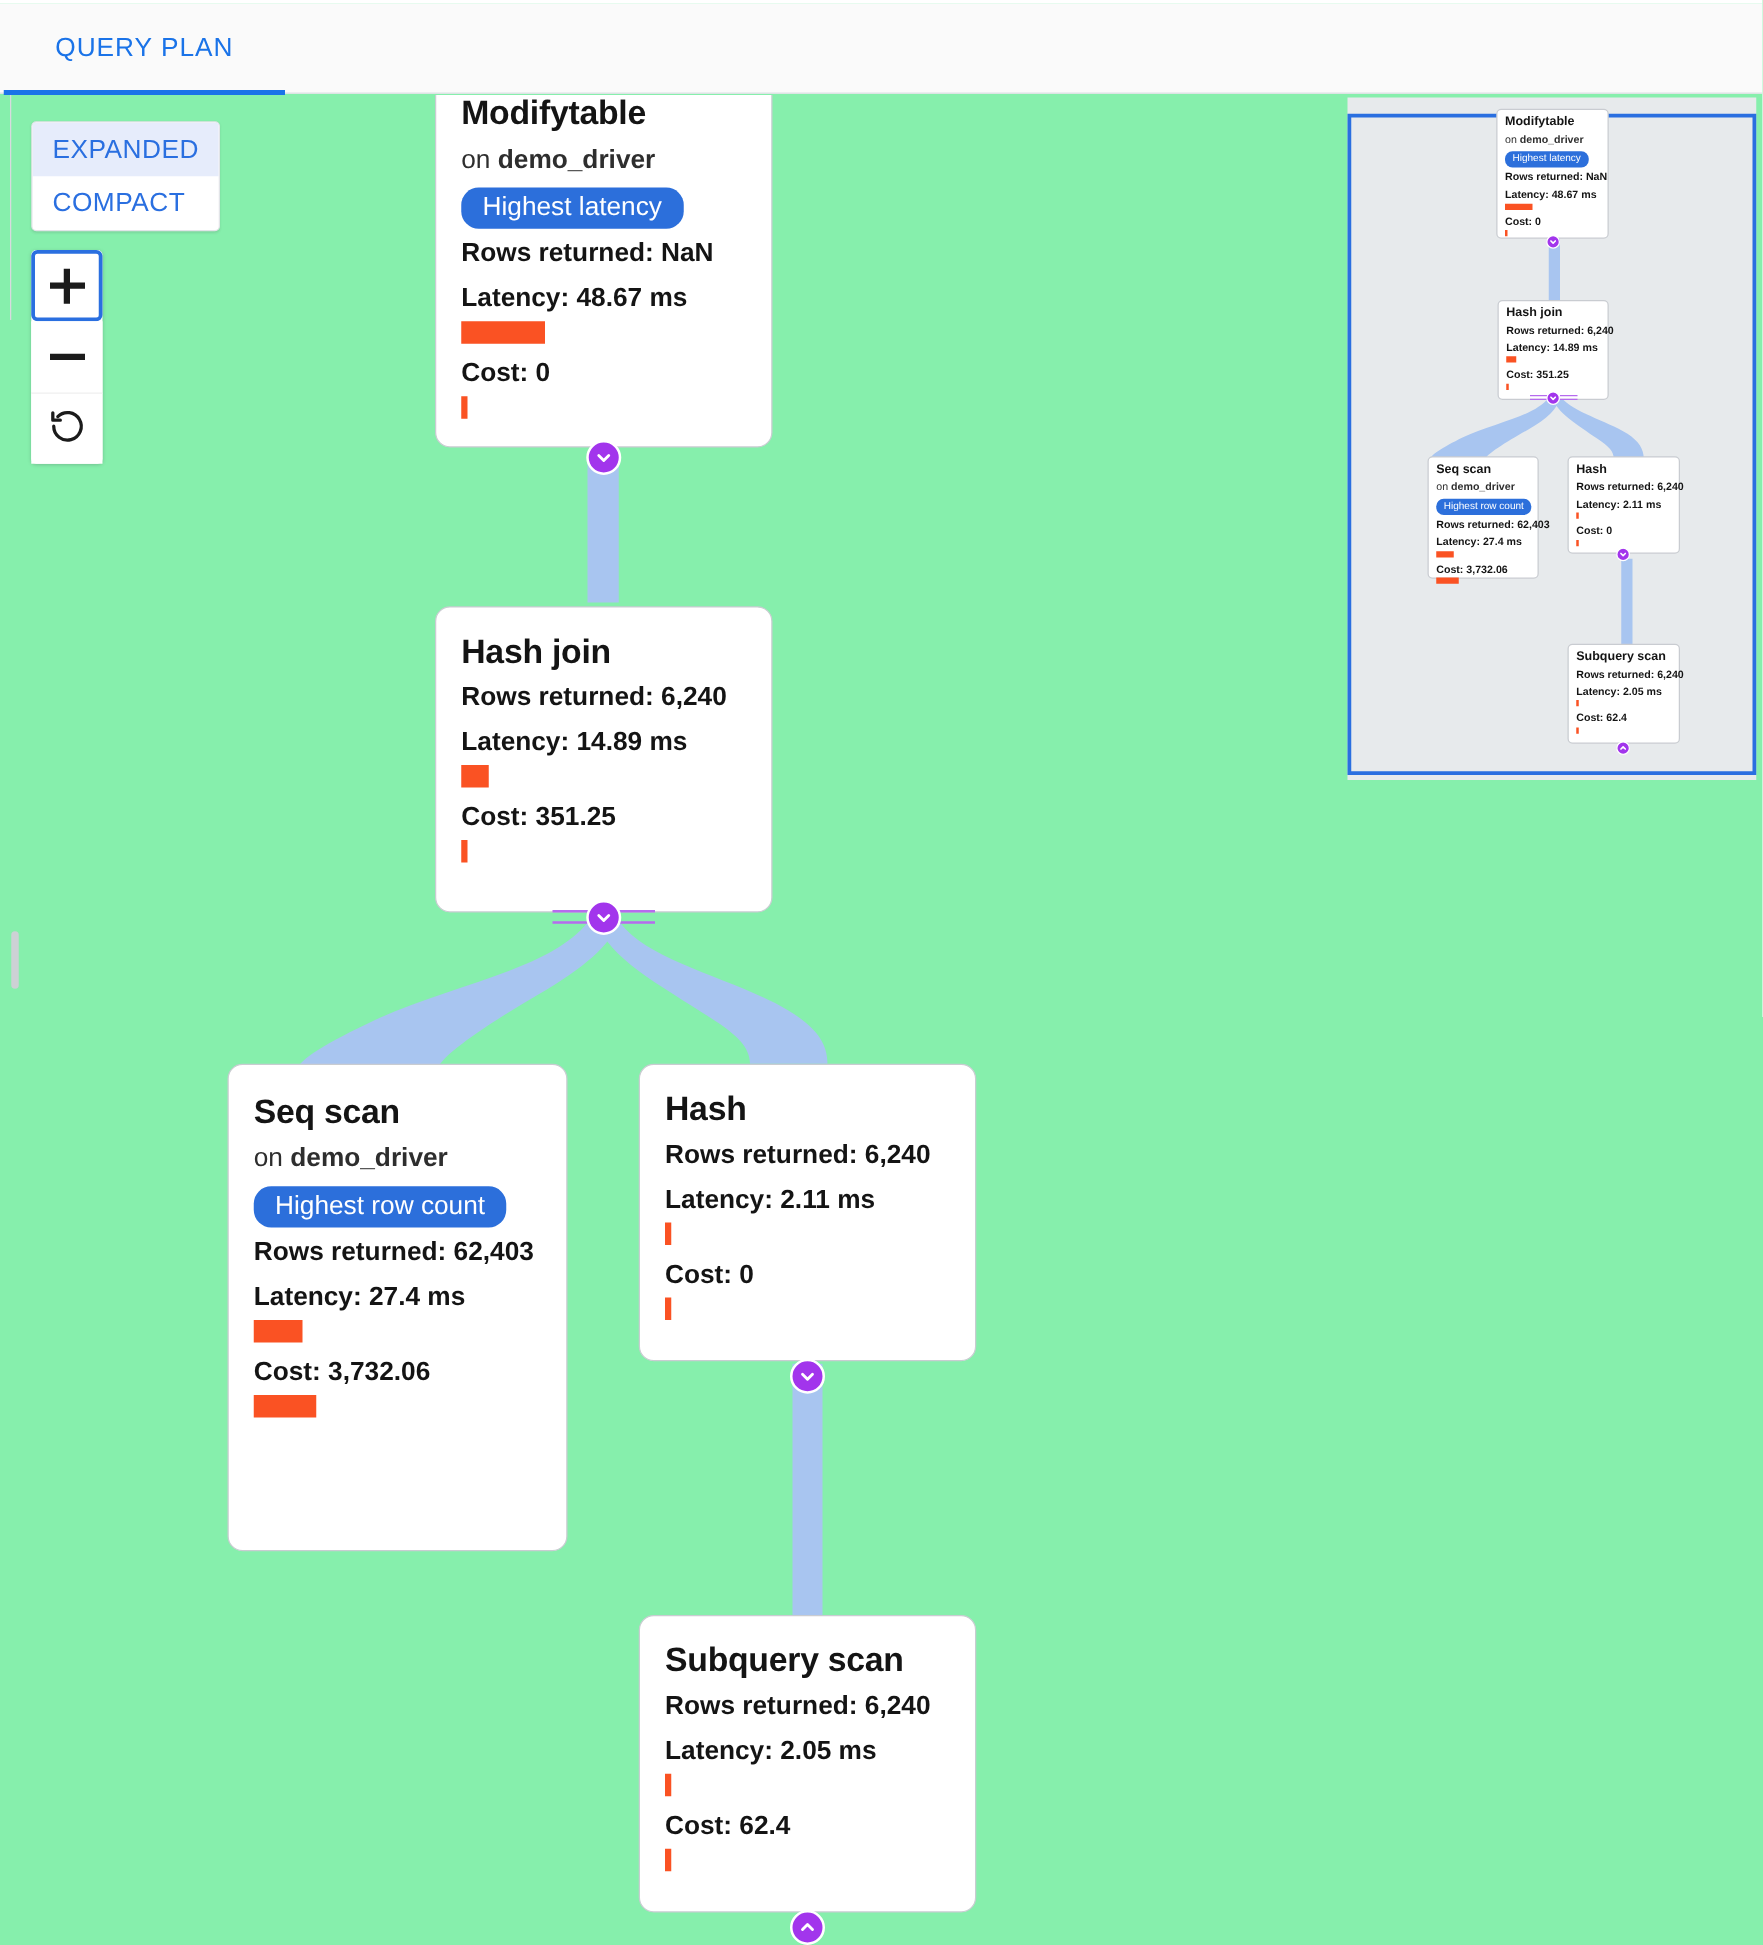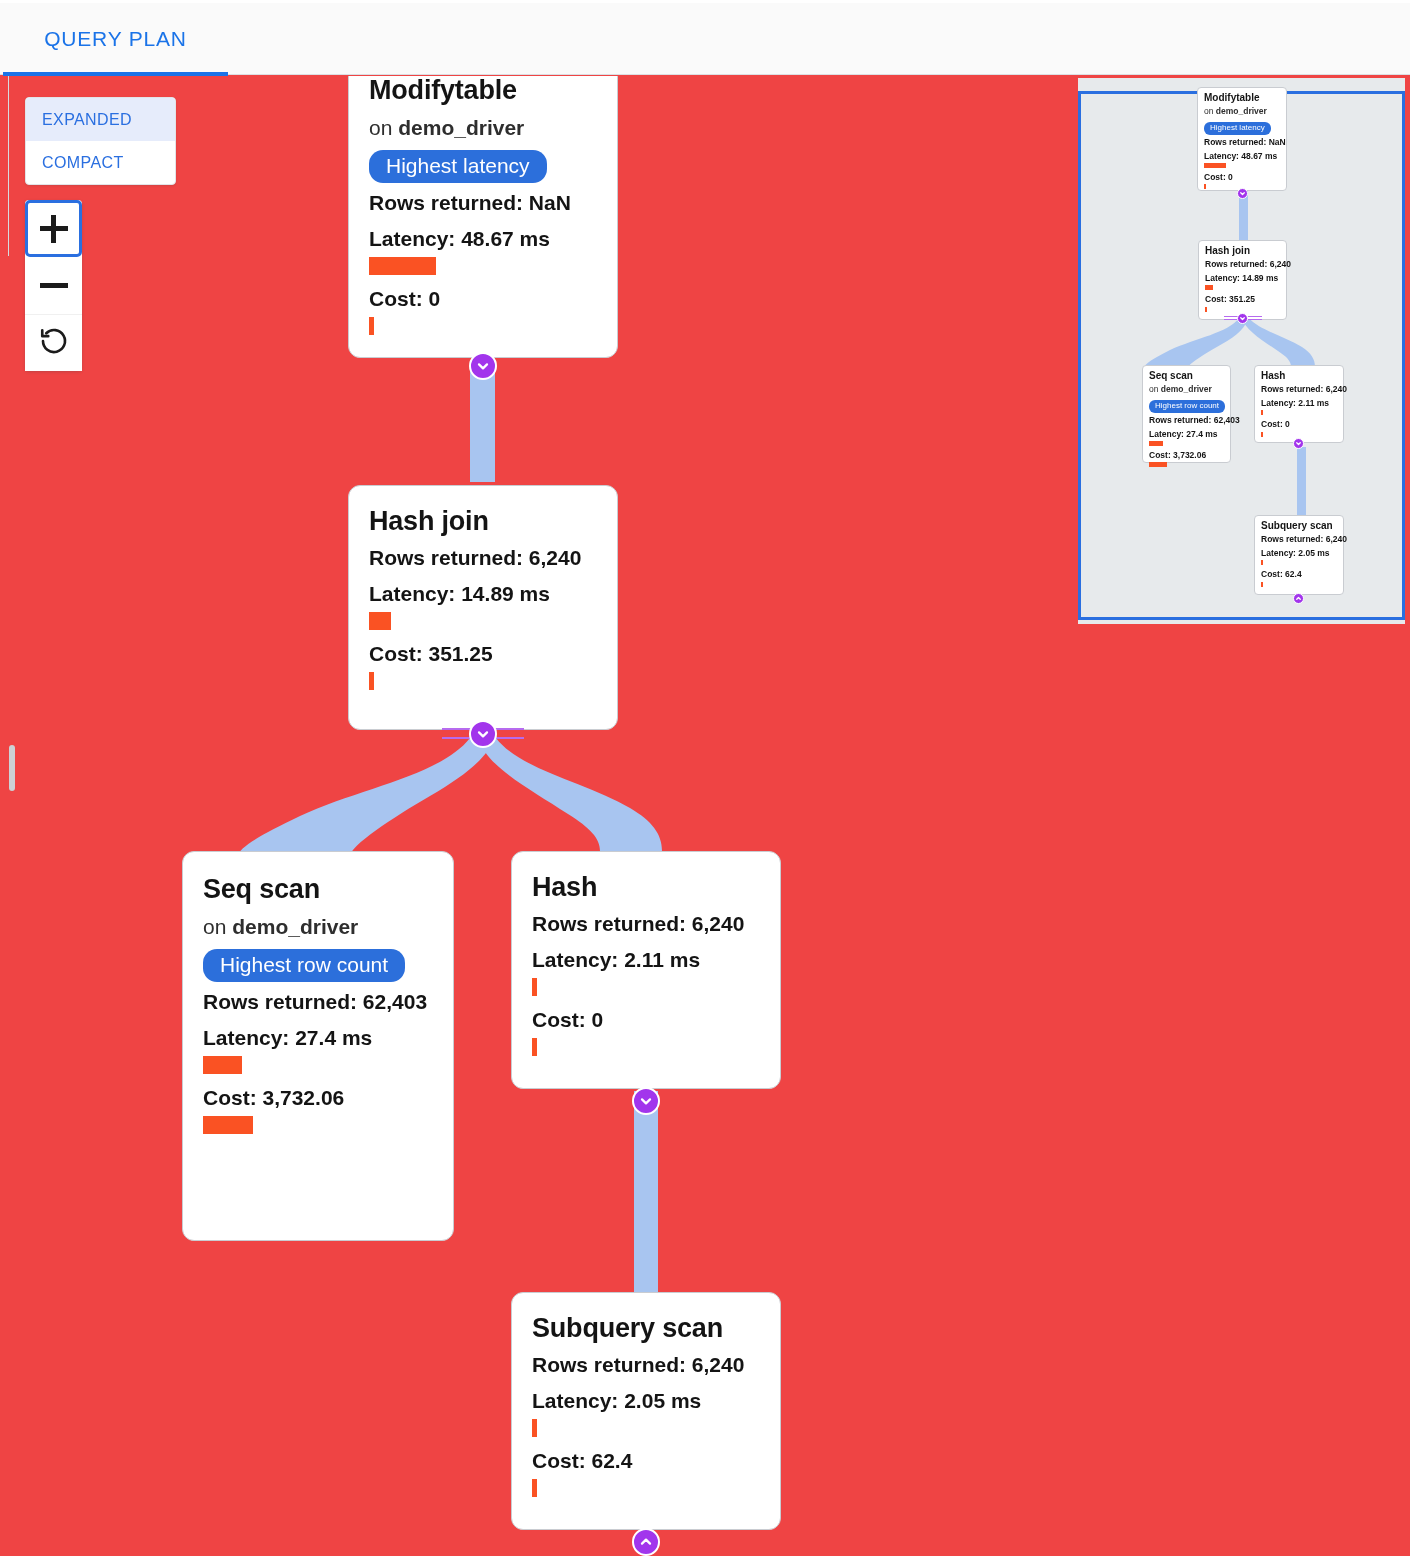--- a/index.html
+++ b/index.html
@@ -9,21 +9,21 @@
   }
   body {
     font-family: "Liberation Sans", sans-serif;
     -webkit-font-smoothing: antialiased;
   }
   #app {
     position: relative;
     width: 1410px;
     height: 1556px;
     overflow: hidden;
-    background: #ef4444;
+    background: #86efac;
   }
 
   
   .tabbar {
     position: absolute;
     left: 0; top: 3px;
     width: 1410px; height: 72px;
     background: #fafafa;
     border-bottom: 1px solid #dcdfe3;
     box-sizing: border-box;
@@ -80,21 +80,21 @@
     border: 1px solid #e2e4e8;
     border-radius: 4px;
     box-shadow: 0 1px 2px rgba(60,64,67,0.15);
     overflow: hidden;
   }
   .mode-item {
     height: 43px;
     display: flex;
     align-items: center;
     padding-left: 16px;
-    font-size: 16px;
+    font-size: 21px;
     color: #2a6fe0;
     letter-spacing: 0.4px;
     cursor: pointer;
     user-select: none;
     box-sizing: border-box;
   }
   .mode-item.active { background: #e6ecfb; }
 
   
   .zoom-stack {

